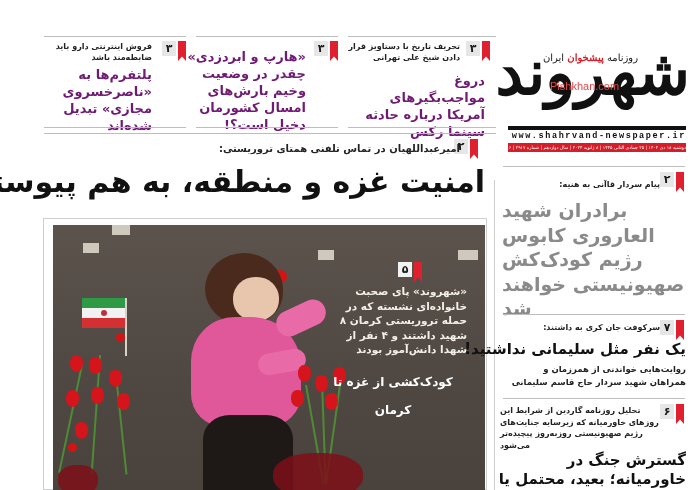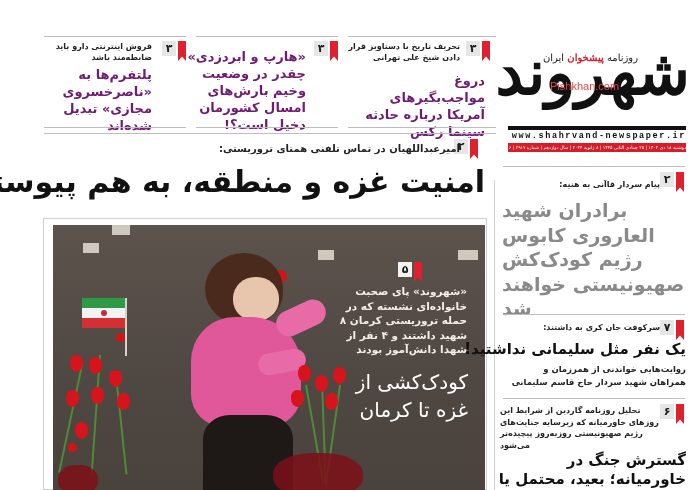--- a/index.html
+++ b/index.html
@@ -48,21 +48,21 @@
     .child-arm2 { position: absolute; left: 205px; top: 126px; width: 48px; height: 22px; border-radius: 12px; background: #e86aa6; transform: rotate(-10deg); }
     .child-legs { position: absolute; left: 150px; top: 190px; width: 90px; height: 80px; border-radius: 30% 30% 0 0; background: #1e1816; }
     .heart { position: absolute; width: 12px; height: 12px; background: #d41414; border-radius: 50%; }
 
     .tulip { position: absolute; width: 13px; height: 17px; background: #d5141c; border-radius: 45% 45% 50% 50%; }
     .stem { position: absolute; width: 2px; background: #4f8a37; transform-origin: top center; }
     .blood { position: absolute; background: #7d0f18; border-radius: 45%; opacity: 0.85; }
 
     .photo-badge { left: 398px; top: 262px; }
     .photo-caption { position: absolute; right: 233px; top: 284px; width: 130px; font-size: 10.5px; line-height: 14.5px; color: #f4efe6; font-weight: bold; text-align: right; }
-    .photo-title { position: absolute; right: 232px; top: 368px; width: 150px; font-size: 20px; line-height: 28px; color: #ffffff; font-weight: 400; text-align: right; }
+    .photo-title { position: absolute; right: 232px; top: 368px; width: 150px; font-size: 12px; line-height: 28px; color: #ffffff; font-weight: 700; text-align: center; }
 
     
     .rc-kicker { position: absolute; right: 40px; top: 180px; font-size: 8px; color: #222; font-weight: bold; }
     .rc-head1 { position: absolute; right: 14px; top: 198px; width: 184px; font-size: 19px; line-height: 24.5px; font-weight: 900; color: #8a8a8a; text-align: left; }
     .rc-kicker2 { position: absolute; right: 40px; top: 323px; font-size: 8px; color: #222; font-weight: bold; }
     .rc-head2 { position: absolute; right: 14px; top: 339px; font-size: 15px; line-height: 20px; font-weight: 900; color: #111; white-space: nowrap; }
     .rc-body2 { position: absolute; right: 14px; top: 363px; width: 180px; font-size: 8.5px; line-height: 13px; color: #222; text-align: right; font-weight: bold; }
     .rc-kicker3 { position: absolute; right: 40px; top: 405px; width: 160px; font-size: 8px; line-height: 11.5px; color: #222; text-align: left; font-weight: bold; }
     .rc-head3 { position: absolute; right: 14px; top: 451px; width: 190px; font-size: 15px; line-height: 19px; font-weight: 900; color: #111; text-align: right; }
     .rc-vrule { position: absolute; left: 494px; top: 180px; width: 1px; height: 310px; background: #cfcfcf; }

